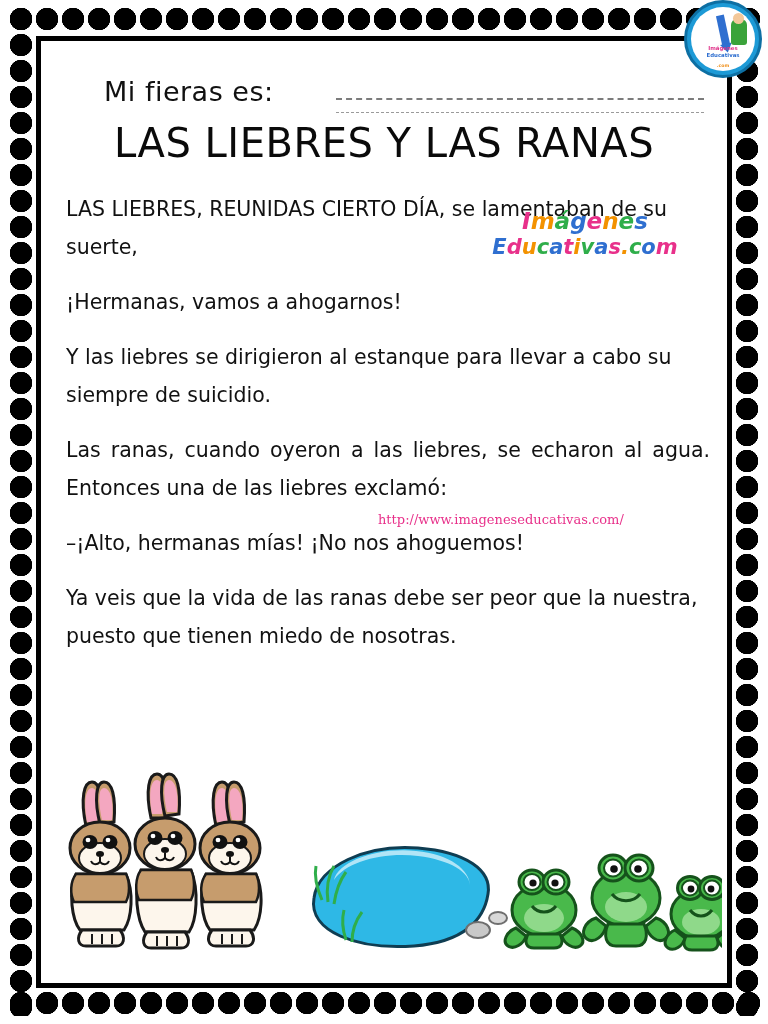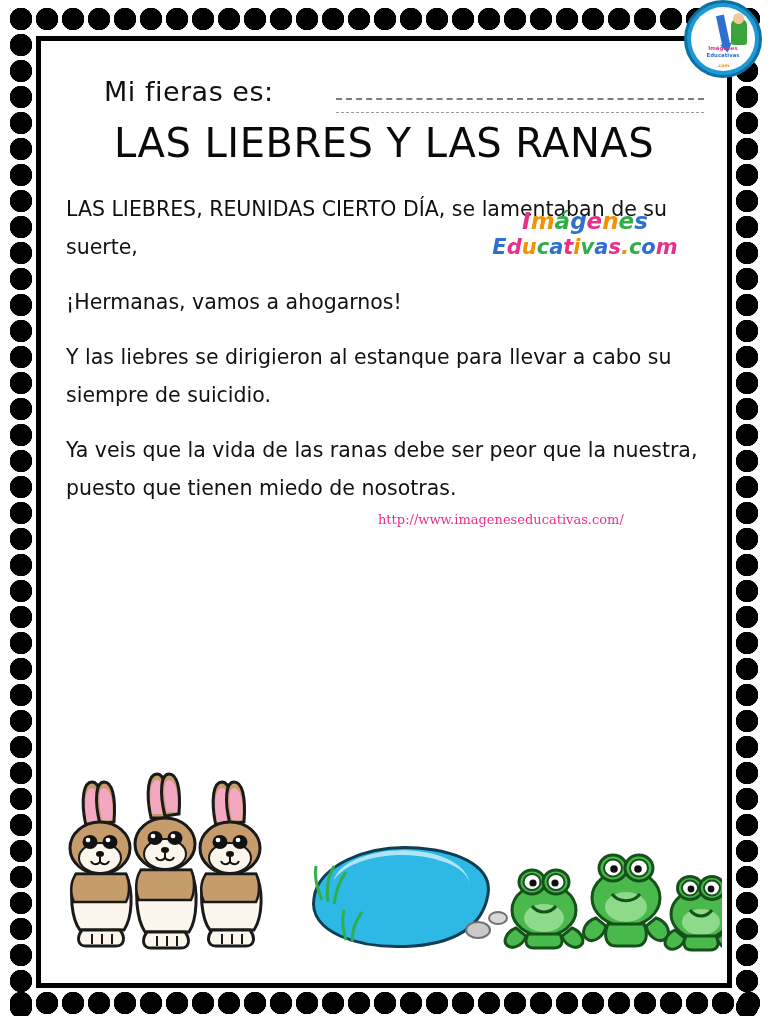--- a/index.html
+++ b/index.html
@@ -287,20 +287,22 @@
     <div class="name-line"></div>
     <div class="name-line-2"></div>
   </div>
 
   <div class="title">LAS LIEBRES  Y LAS RANAS</div>
 
   <div class="body-text">
     <p class="para nojust">LAS LIEBRES, REUNIDAS CIERTO DÍA, se lamentaban de su suerte,</p>
     <p class="para nojust">¡Hermanas, vamos a  ahogarnos!</p>
     <p class="para nojust">Y las liebres se dirigieron al estanque para llevar a cabo su siempre de suicidio.</p>
+    <p class="para">Las ranas, cuando oyeron a las liebres, se echaron al agua. Entonces una de las liebres  exclamó:</p>
+    <p class="para nojust">–¡Alto, hermanas mías! ¡No nos ahoguemos!</p>
     <p class="para nojust">Ya veis que la vida de las ranas debe ser peor que la nuestra, puesto que tienen miedo de nosotras.</p>
   </div>
 
   <div class="wm-words">
     <div class="l1">
       <span style="color:#e8308a">I</span><span style="color:#f39200">m</span><span style="color:#2fae4a">á</span><span style="color:#2f6fd0">g</span><span style="color:#e8308a">e</span><span style="color:#f39200">n</span><span style="color:#2fae4a">e</span><span style="color:#2f6fd0">s</span>
     </div>
     <div class="l2">
       <span style="color:#2f6fd0">E</span><span style="color:#e8308a">d</span><span style="color:#f39200">u</span><span style="color:#2fae4a">c</span><span style="color:#2f6fd0">a</span><span style="color:#e8308a">t</span><span style="color:#f39200">i</span><span style="color:#2fae4a">v</span><span style="color:#2f6fd0">a</span><span style="color:#e8308a">s</span><span style="color:#f39200">.</span><span style="color:#2fae4a">c</span><span style="color:#2f6fd0">o</span><span style="color:#e8308a">m</span>
     </div>

